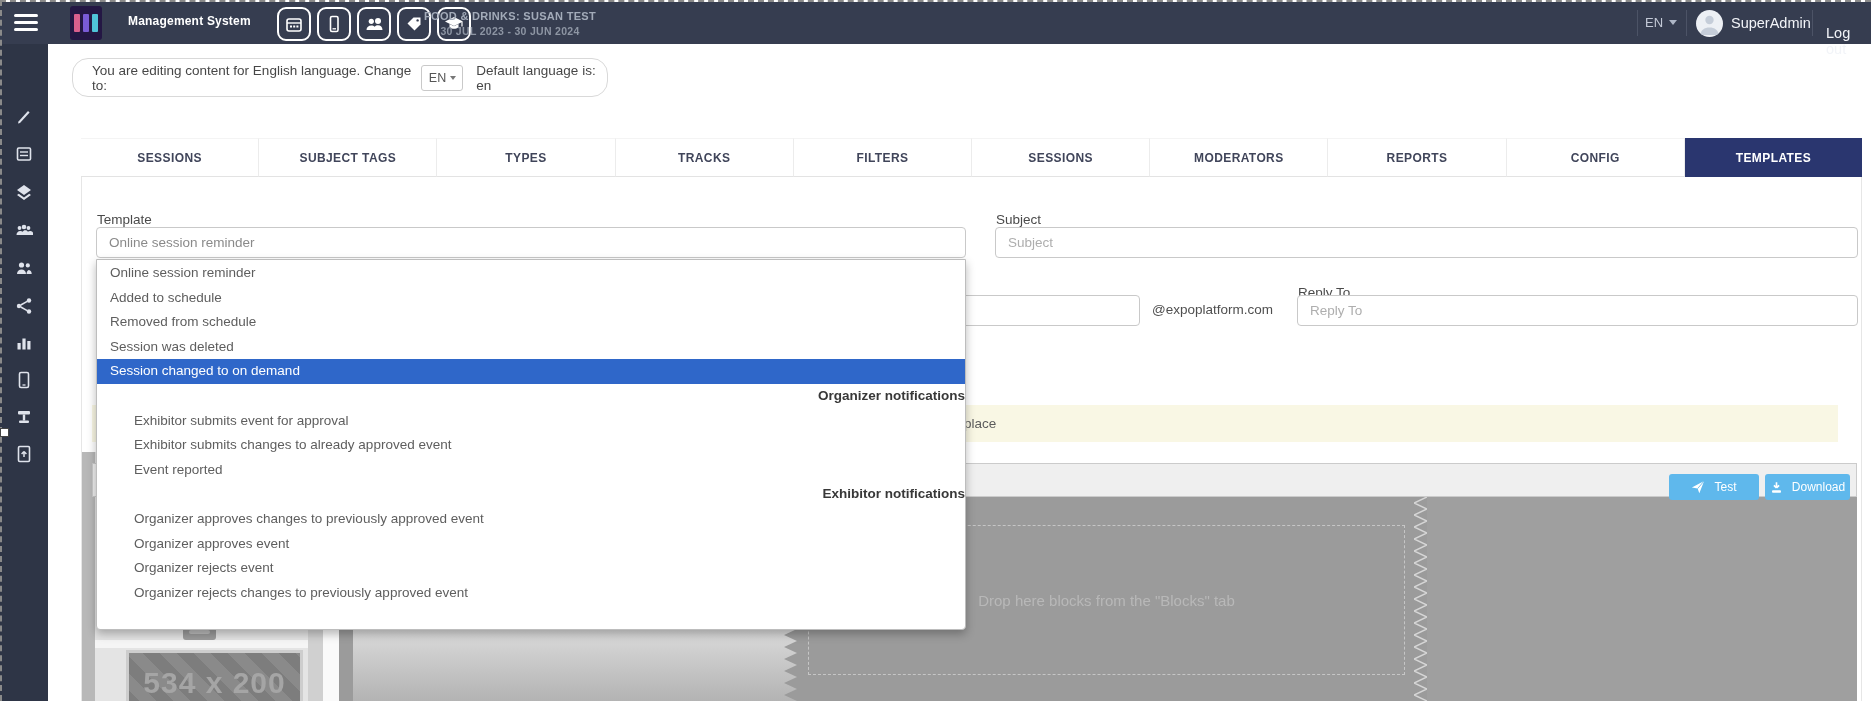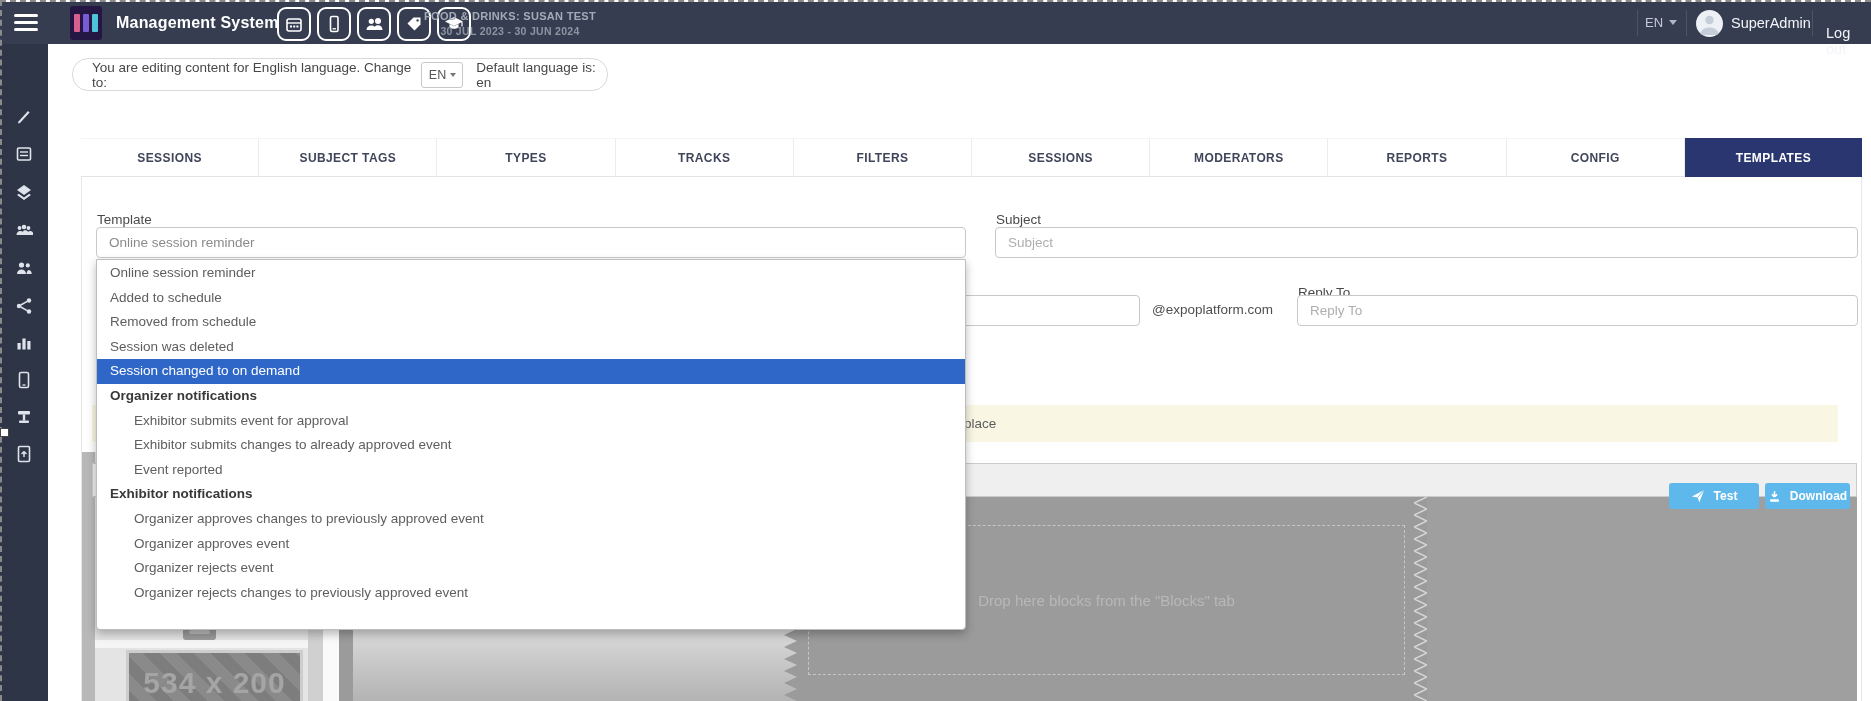--- a/index.html
+++ b/index.html
@@ -14,38 +14,38 @@
 
   
   .navbar { left:0; top:2px; width:1871px; height:42px; background:#363d50; z-index:50; }
   .burger { left:14px; top:12px; width:24px; height:17px; cursor:pointer; }
   .burger span { display:block; height:3px; background:#fff; border-radius:2px; margin-bottom:4px; }
   .logo { left:70px; top:4px; width:32px; height:34px; background:#241744; border-radius:3px; overflow:hidden; }
   .logo i { position:absolute; top:8px; width:6px; height:18px; border-radius:1px; }
   .logo i.l1 { left:4px; background:#d95f8e; }
   .logo i.l2 { left:13px; background:#7a5bd6; }
   .logo i.l3 { left:22px; background:#4fc3d9; }
-  .nav-title { left:116px; top:12px; color:#fff; font-size:16px; font-weight:600; letter-spacing:.2px; }
+  .nav-title { left:128px; top:12px; color:#fff; font-size:12px; font-weight:600; letter-spacing:.2px; }
   .nav-btn { top:5px; width:34px; height:34px; border:2px solid #fff; border-radius:9px; display:flex; align-items:center; justify-content:center; cursor:pointer; }
   .event-block { left:402px; top:8px; width:216px; text-align:center; }
   .event-block .l1 { font-size:11px; font-weight:700; color:#a3abb9; letter-spacing:.3px; }
   .event-block .l2 { font-size:10.5px; font-weight:700; color:#8d95a3; letter-spacing:.3px; margin-top:3px; }
   .nav-div { top:8px; width:1px; height:26px; background:#4c5366; }
   .nav-lang { left:1645px; top:13px; color:#c3c9d6; font-size:13px; display:flex; align-items:center; gap:6px; cursor:pointer; }
   .caret-dn { width:0; height:0; border-left:4px solid transparent; border-right:4px solid transparent; border-top:5px solid #aeb6c6; }
   .avatar { left:1696px; top:8px; width:27px; height:27px; border-radius:50%; background:#edf0f5; overflow:hidden; }
   .nav-user { left:1731px; top:13px; color:#f2f4f8; font-size:14.5px; }
   .nav-logout { left:1826px; top:23px; color:#f2f4f8; font-size:14.5px; cursor:pointer; }
 
   
   .sidebar { left:0; top:44px; width:48px; height:657px; background:#2e3546; z-index:49; }
   .side-ic { position:absolute; left:15px; width:18px; height:18px; cursor:pointer; }
 
   
-  .lang-card { left:72px; top:58px; width:536px; height:33px; background:#fff; border:1px solid #d9d9d9; border-radius:16px; display:flex; align-items:center; }
+  .lang-card { left:72px; top:58px; width:536px; height:39px; background:#fff; border:1px solid #d9d9d9; border-radius:16px; display:flex; align-items:center; }
   .lang-card .msg { margin-left:19px; font-size:13.5px; color:#474747; }
   .lang-sel { margin-left:9px; width:44px; height:26px; border:1px solid #c9c9c9; border-radius:3px; display:flex; align-items:center; justify-content:space-between; padding:0 6px 0 7px; cursor:pointer; }
   .lang-sel .v { font-size:12.5px; color:#555; }
   .caret-g { width:0; height:0; border-left:3.5px solid transparent; border-right:3.5px solid transparent; border-top:4.5px solid #777; }
   .lang-card .def { margin-left:13px; font-size:13.5px; color:#474747; }
 
   
   .tabbar { left:81px; top:138px; width:1781px; height:39px; display:flex; }
   .tab { flex:1; background:#fff; border-right:1px solid #ececec; border-bottom:1px solid #e3e3e3; border-top:1px solid #f4f4f4; display:flex; align-items:center; justify-content:center; font-size:12px; font-weight:700; letter-spacing:.4px; color:#40455a; cursor:pointer; }
   .tab.active { background:#2a366f; color:#fff; border:none; }
@@ -56,30 +56,30 @@
   .inputbox { border:1px solid #c9c9c9; border-radius:4px; background:#fff; font-size:13.5px; }
   div.inputbox { display:flex; align-items:center; padding-left:12px; }
   input.inputbox { padding-left:12px; color:#555; outline:none; }
   input.inputbox::placeholder { color:#aeaeae; }
   .tpl-value { color:#8a8a8a; }
 
   
   .dropdown { left:96px; top:259px; width:870px; height:371px; background:#fff; border:1px solid #bdbdbd; border-radius:0 0 4px 4px; box-shadow:0 4px 10px rgba(0,0,0,.28); z-index:20; padding-top:1px; }
   .dd-item { height:24.6px; line-height:24.6px; font-size:13.5px; color:#5e5e5e; padding-left:13px; white-space:nowrap; cursor:pointer; }
   .dd-item.sub { padding-left:37px; }
-  .dd-item.group { font-weight:700; color:#383838; cursor:default; }
+  .dd-item.group { font-weight:700; color:#383838; cursor:default;text-align:right; }
   .dd-item.selected { background:#2f67c9; color:#fff; }
 
   
   .notice { left:92px; top:405px; width:1746px; height:37px; background:#f9f7e4; display:flex; align-items:center; z-index:2; }
   .notice span { padding-left:872px; font-size:13.5px; color:#5c5c5c; }
 
   
   .toolbar { left:92px; top:463px; width:1765px; height:34px; background:#efefef; border:1px solid #cbcbcb; z-index:3; }
-  .btn-blue { position:absolute; top:19px; height:26px; background:#5fb8ec; border-radius:3px; color:#fff; font-size:12px; font-weight:700; display:flex; align-items:center; justify-content:center; gap:9px; cursor:pointer; }
+  .btn-blue { position:absolute; top:10px; height:26px; background:#5fb8ec; border-radius:3px; color:#fff; font-size:12px; font-weight:400; display:flex; align-items:center; justify-content:center; gap:9px; cursor:pointer; }
 
   
   .canvas { left:92px; top:497px; width:1765px; height:204px; z-index:1; }
   .cv-left { left:0; top:0; width:705px; height:204px; background:linear-gradient(180deg,#fefefe 0%,#e6e6e6 55%,#b3b3b3 100%); }
   .cv-block { left:705px; top:0; width:630px; height:204px; background:#9b9b9b; }
   .cv-right { left:1335px; top:0; width:430px; height:204px; background:#9f9f9f; }
   .dropzone { left:716px; top:28px; width:597px; height:150px; border:1px dashed #c6c6c6; display:flex; align-items:center; justify-content:center; }
   .dropzone span { font-size:15px; color:#b8b8b8; }
 
   

